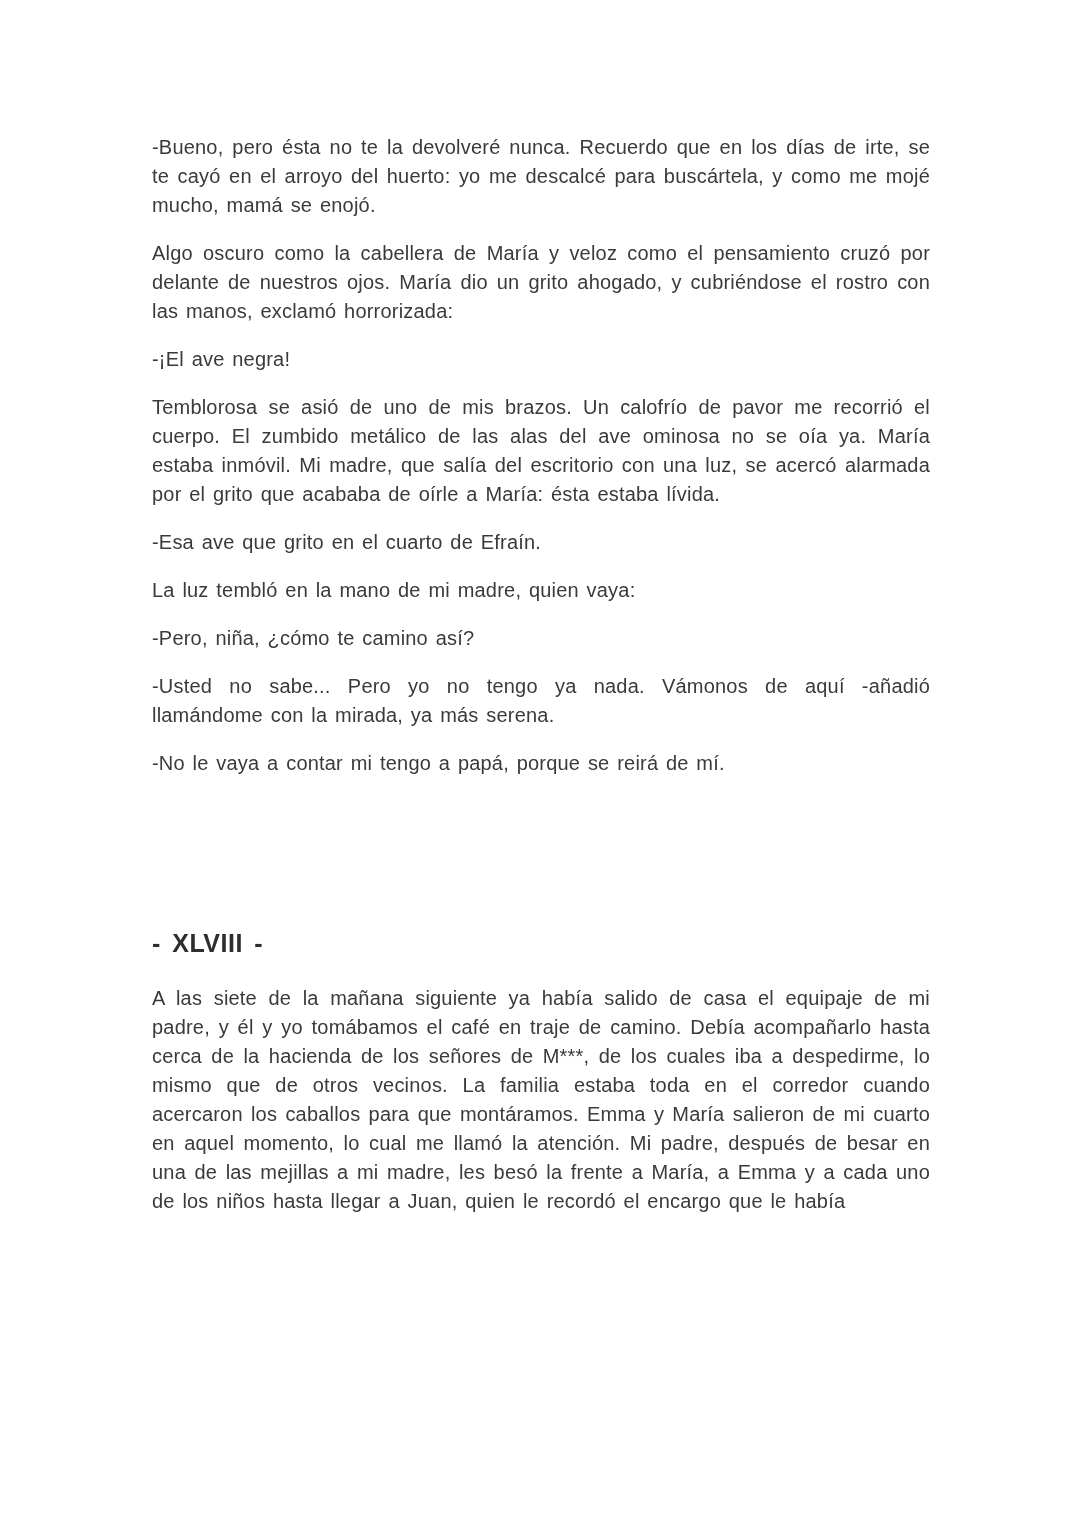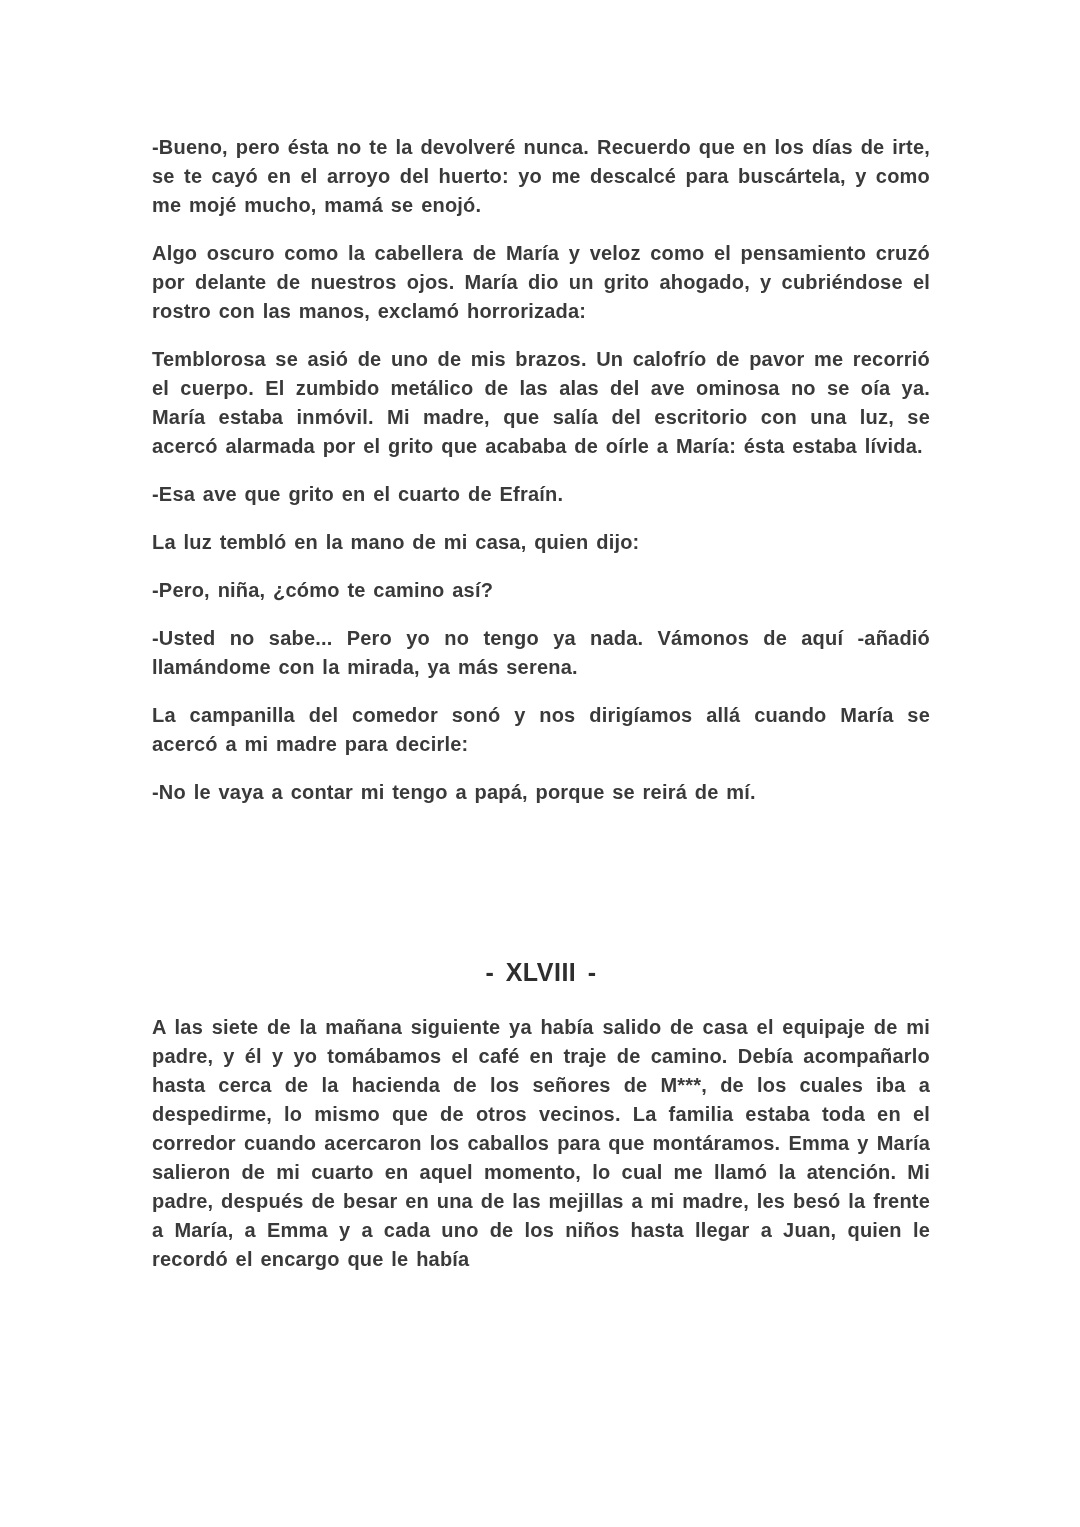--- a/index.html
+++ b/index.html
@@ -18,47 +18,46 @@
     padding: 133px 150px 60px 152px;
   }
   .para {
     font-size: 20px;
     line-height: 29px;
     letter-spacing: 0.2px;
     word-spacing: 2px;
     text-align: justify;
     margin-bottom: 19px;
     color: #3a3a3a;
-    font-weight: bold;
   }
   .chapter-heading {
     display: block;
-    text-align: center;
+    text-align: left;
     font-weight: bold;
     font-size: 25px;
     line-height: 30px;
     color: #2e2e2e;
     letter-spacing: 0.5px;
     margin-top: 150px;
     margin-bottom: 26px;
     word-spacing: 4px;
   }
 </style>
 </head>
 <body>
 
 <div class="page">
 
   <p class="para">-Bueno, pero ésta no te la devolveré nunca. Recuerdo que en los días de irte, se te cayó en el arroyo del huerto: yo me descalcé para buscártela, y como me mojé mucho, mamá se enojó.</p>
   <p class="para">Algo oscuro como la cabellera de María y veloz como el pensamiento cruzó por delante de nuestros ojos. María dio un grito ahogado, y cubriéndose el rostro con las manos, exclamó horrorizada:</p>
+  <p class="para">-¡El ave negra!</p>
   <p class="para">Temblorosa se asió de uno de mis brazos. Un calofrío de pavor me recorrió el cuerpo. El zumbido metálico de las alas del ave ominosa no se oía ya. María estaba inmóvil. Mi madre, que salía del escritorio con una luz, se acercó alarmada por el grito que acababa de oírle a María: ésta estaba lívida.</p>
   <p class="para">-Esa ave que grito en el cuarto de Efraín.</p>
-  <p class="para">La luz tembló en la mano de mi casa, quien dijo:</p>
+  <p class="para">La luz tembló en la mano de mi madre, quien vaya:</p>
   <p class="para">-Pero, niña, ¿cómo te camino así?</p>
   <p class="para">-Usted no sabe... Pero yo no tengo ya nada. Vámonos de aquí -añadió llamándome con la mirada, ya más serena.</p>
-  <p class="para">La campanilla del comedor sonó y nos dirigíamos allá cuando María se acercó a mi madre para decirle:</p>
   <p class="para">-No le vaya a contar mi tengo a papá, porque se reirá de mí.</p>
 
   <h2 class="chapter-heading">- XLVIII -</h2>
 
   <p class="para">A las siete de la mañana siguiente ya había salido de casa el equipaje de mi padre, y él y yo tomábamos el café en traje de camino. Debía acompañarlo hasta cerca de la hacienda de los señores de M***, de los cuales iba a despedirme, lo mismo que de otros vecinos. La familia estaba toda en el corredor cuando acercaron los caballos para que montáramos. Emma y María salieron de mi cuarto en aquel momento, lo cual me llamó la atención. Mi padre, después de besar en una de las mejillas a mi madre, les besó la frente a María, a Emma y a cada uno de los niños hasta llegar a Juan, quien le recordó el encargo que le había</p>
 
 </div>
 
 </body></html>

